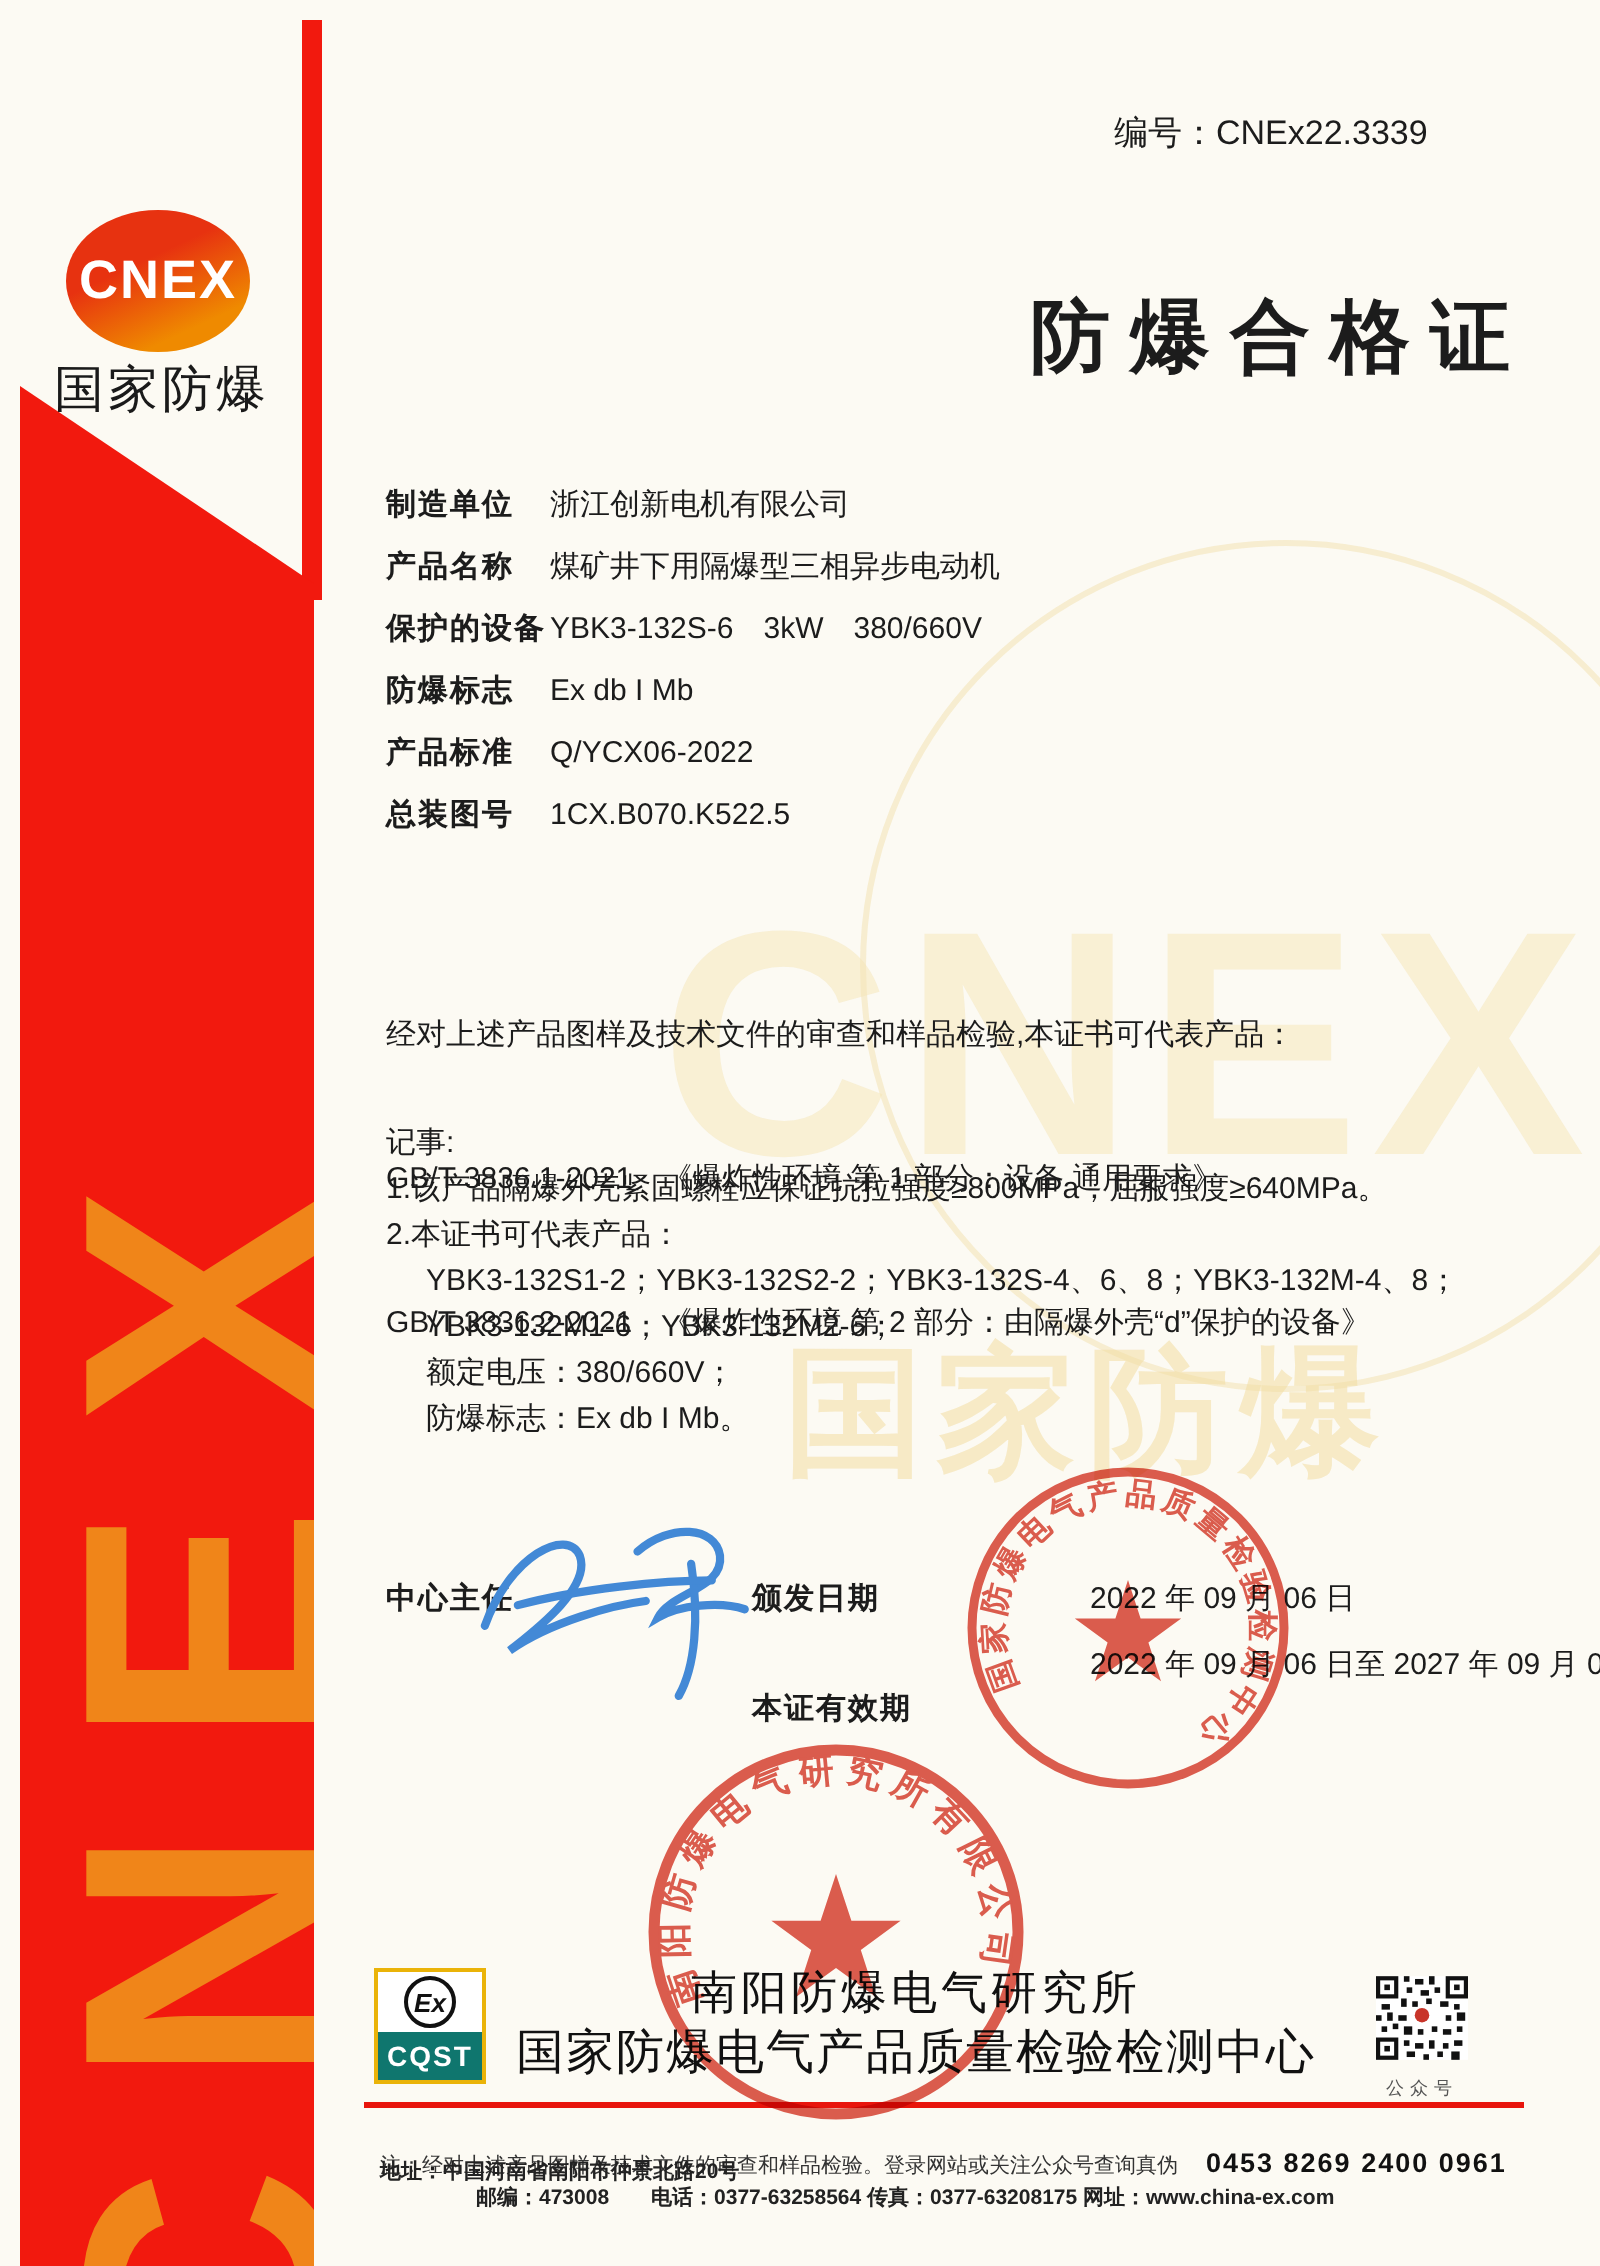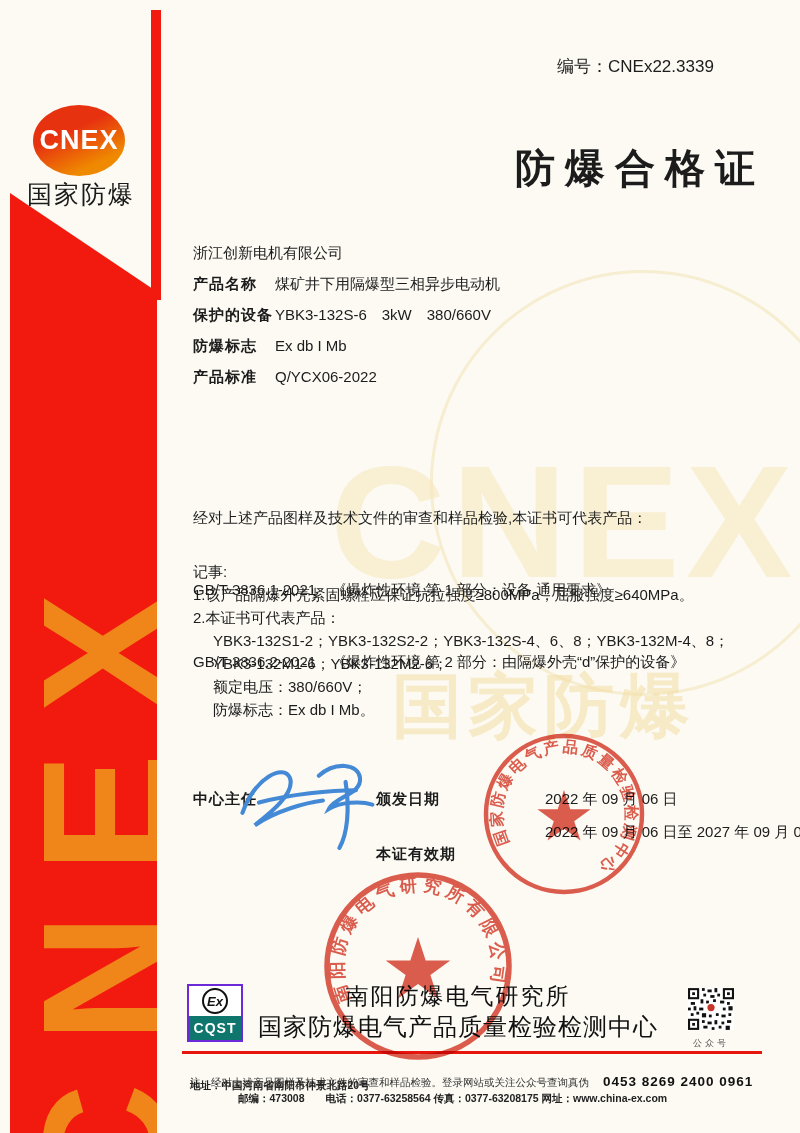--- a/index.html
+++ b/index.html
@@ -57,21 +57,21 @@
   .director-label{position:absolute; left:193px; top:790px; font-size:15px; font-weight:bold; letter-spacing:1px;}
   .signature{position:absolute; left:228px; top:748px; width:165px; height:105px;}
   .issue-label{position:absolute; left:376px; top:790px; font-size:15px; font-weight:bold; letter-spacing:1px;}
   .issue-value{position:absolute; left:545px; top:790px; font-size:15px; white-space:nowrap;}
   .valid-label{position:absolute; left:376px; top:845px; font-size:15px; font-weight:bold; letter-spacing:1px;}
   .valid-value{position:absolute; left:545px; top:823px; font-size:15px; white-space:nowrap;}
   
   .stamp{position:absolute; z-index:5; mix-blend-mode:multiply; opacity:.82;}
   .stamp text{font-family:"Liberation Sans","DejaVu Sans",sans-serif; font-weight:bold; fill:#d63a2a;}
   
-  .cqst-box{position:absolute; left:187px; top:984px; width:56px; height:58px; border:2px solid #6d28d9; box-sizing:border-box; z-index:2; background:#fff;}
+  .cqst-box{position:absolute; left:187px; top:984px; width:56px; height:58px; border:2px solid #eab308; box-sizing:border-box; z-index:2; background:#fff;}
   .cqst-top{height:30px; display:flex; align-items:center; justify-content:center; background:#fff;}
   .ex-circle{width:26px; height:26px; border:2px solid #111; border-radius:50%; display:flex; align-items:center; justify-content:center; font-size:13px; font-weight:bold; font-style:italic; color:#111; box-sizing:border-box;}
   .cqst-bottom{height:24px; background:#0f766e; color:#fff; font-size:14px; font-weight:bold; letter-spacing:1px; display:flex; align-items:center; justify-content:center;}
   .inst-names{position:absolute; left:193px; top:981px; width:530px; text-align:center; z-index:2;}
   .inst-name1{font-size:23px; letter-spacing:2px; line-height:30px; color:#111;}
   .inst-name2{font-size:24px; letter-spacing:1px; line-height:32px; color:#111;}
   .qr-wrap{position:absolute; left:687px; top:988px; width:48px; text-align:center; z-index:2;}
   .qr-label{margin-top:3px; font-size:9px; letter-spacing:3px; color:#555;}
   
   .footer-line{position:absolute; left:182px; top:1051px; width:580px; height:3px; background:#e8150c; z-index:2;}
@@ -97,37 +97,42 @@
   <div class="logo-ellipse">
     <span>CNEX</span>
   </div>
   <div class="logo-subtitle">国家防爆</div>
 
   <div class="cert-no">编号：CNEx22.3339</div>
   <div class="title">防爆合格证</div>
 
   <div class="fields">
     <div class="field-row">
+      <span class="k">制造单位</span>
       <span class="v"><span>浙江创新电机有限公司</span></span>
     </div>
     <div class="field-row">
       <span class="k">产品名称</span>
       <span class="v">煤矿井下用隔爆型三相异步电动机</span>
     </div>
     <div class="field-row">
       <span class="k">保护的设备</span>
       <span class="v">YBK3-132S-6　3kW　380/660V</span>
     </div>
     <div class="field-row">
       <span class="k">防爆标志</span>
       <span class="v">Ex db I Mb</span>
     </div>
     <div class="field-row">
       <span class="k">产品标准</span>
       <span class="v">Q/YCX06-2022</span>
+    </div>
+    <div class="field-row">
+      <span class="k">总装图号</span>
+      <span class="v">1CX.B070.K522.5</span>
     </div>
   </div>
 
   <div class="standards">
     <div>经对上述产品图样及技术文件的审查和样品检验,本证书可代表产品：</div>
     <div>GB/T 3836.1-2021　《爆炸性环境 第 1 部分：设备 通用要求》</div>
     <div>GB/T 3836.2-2021　《爆炸性环境 第 2 部分：由隔爆外壳“d”保护的设备》</div>
   </div>
 
   <div class="notes">

